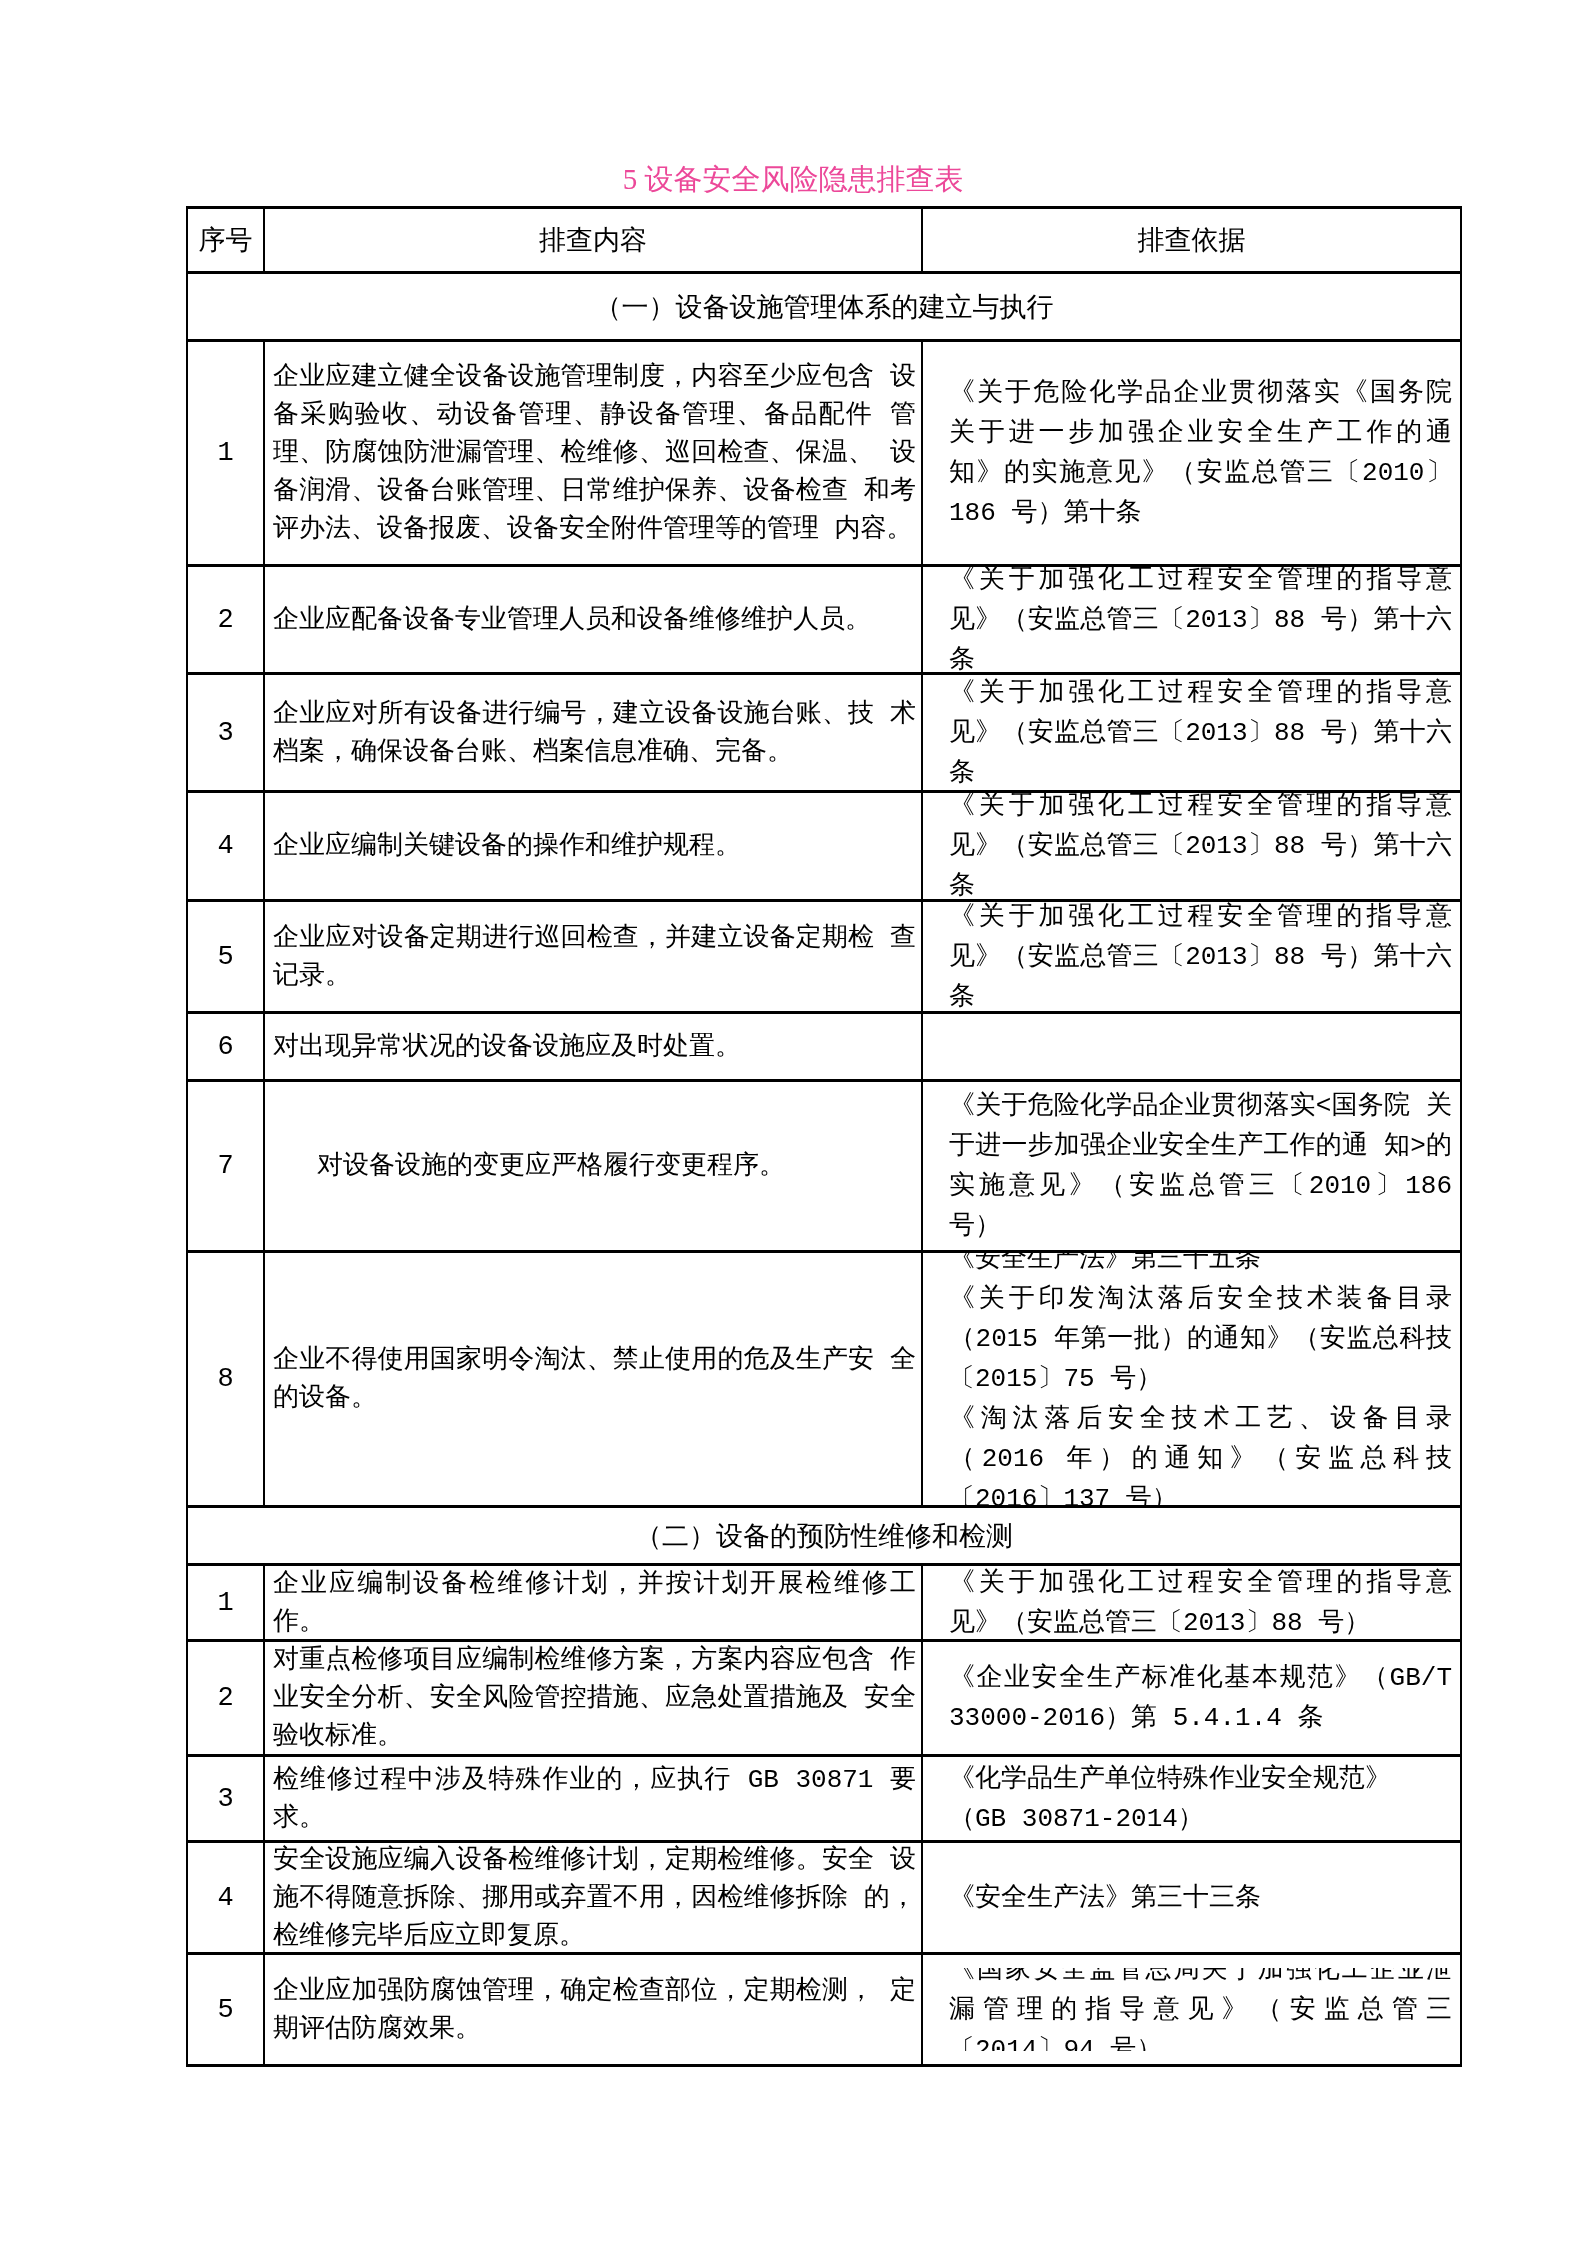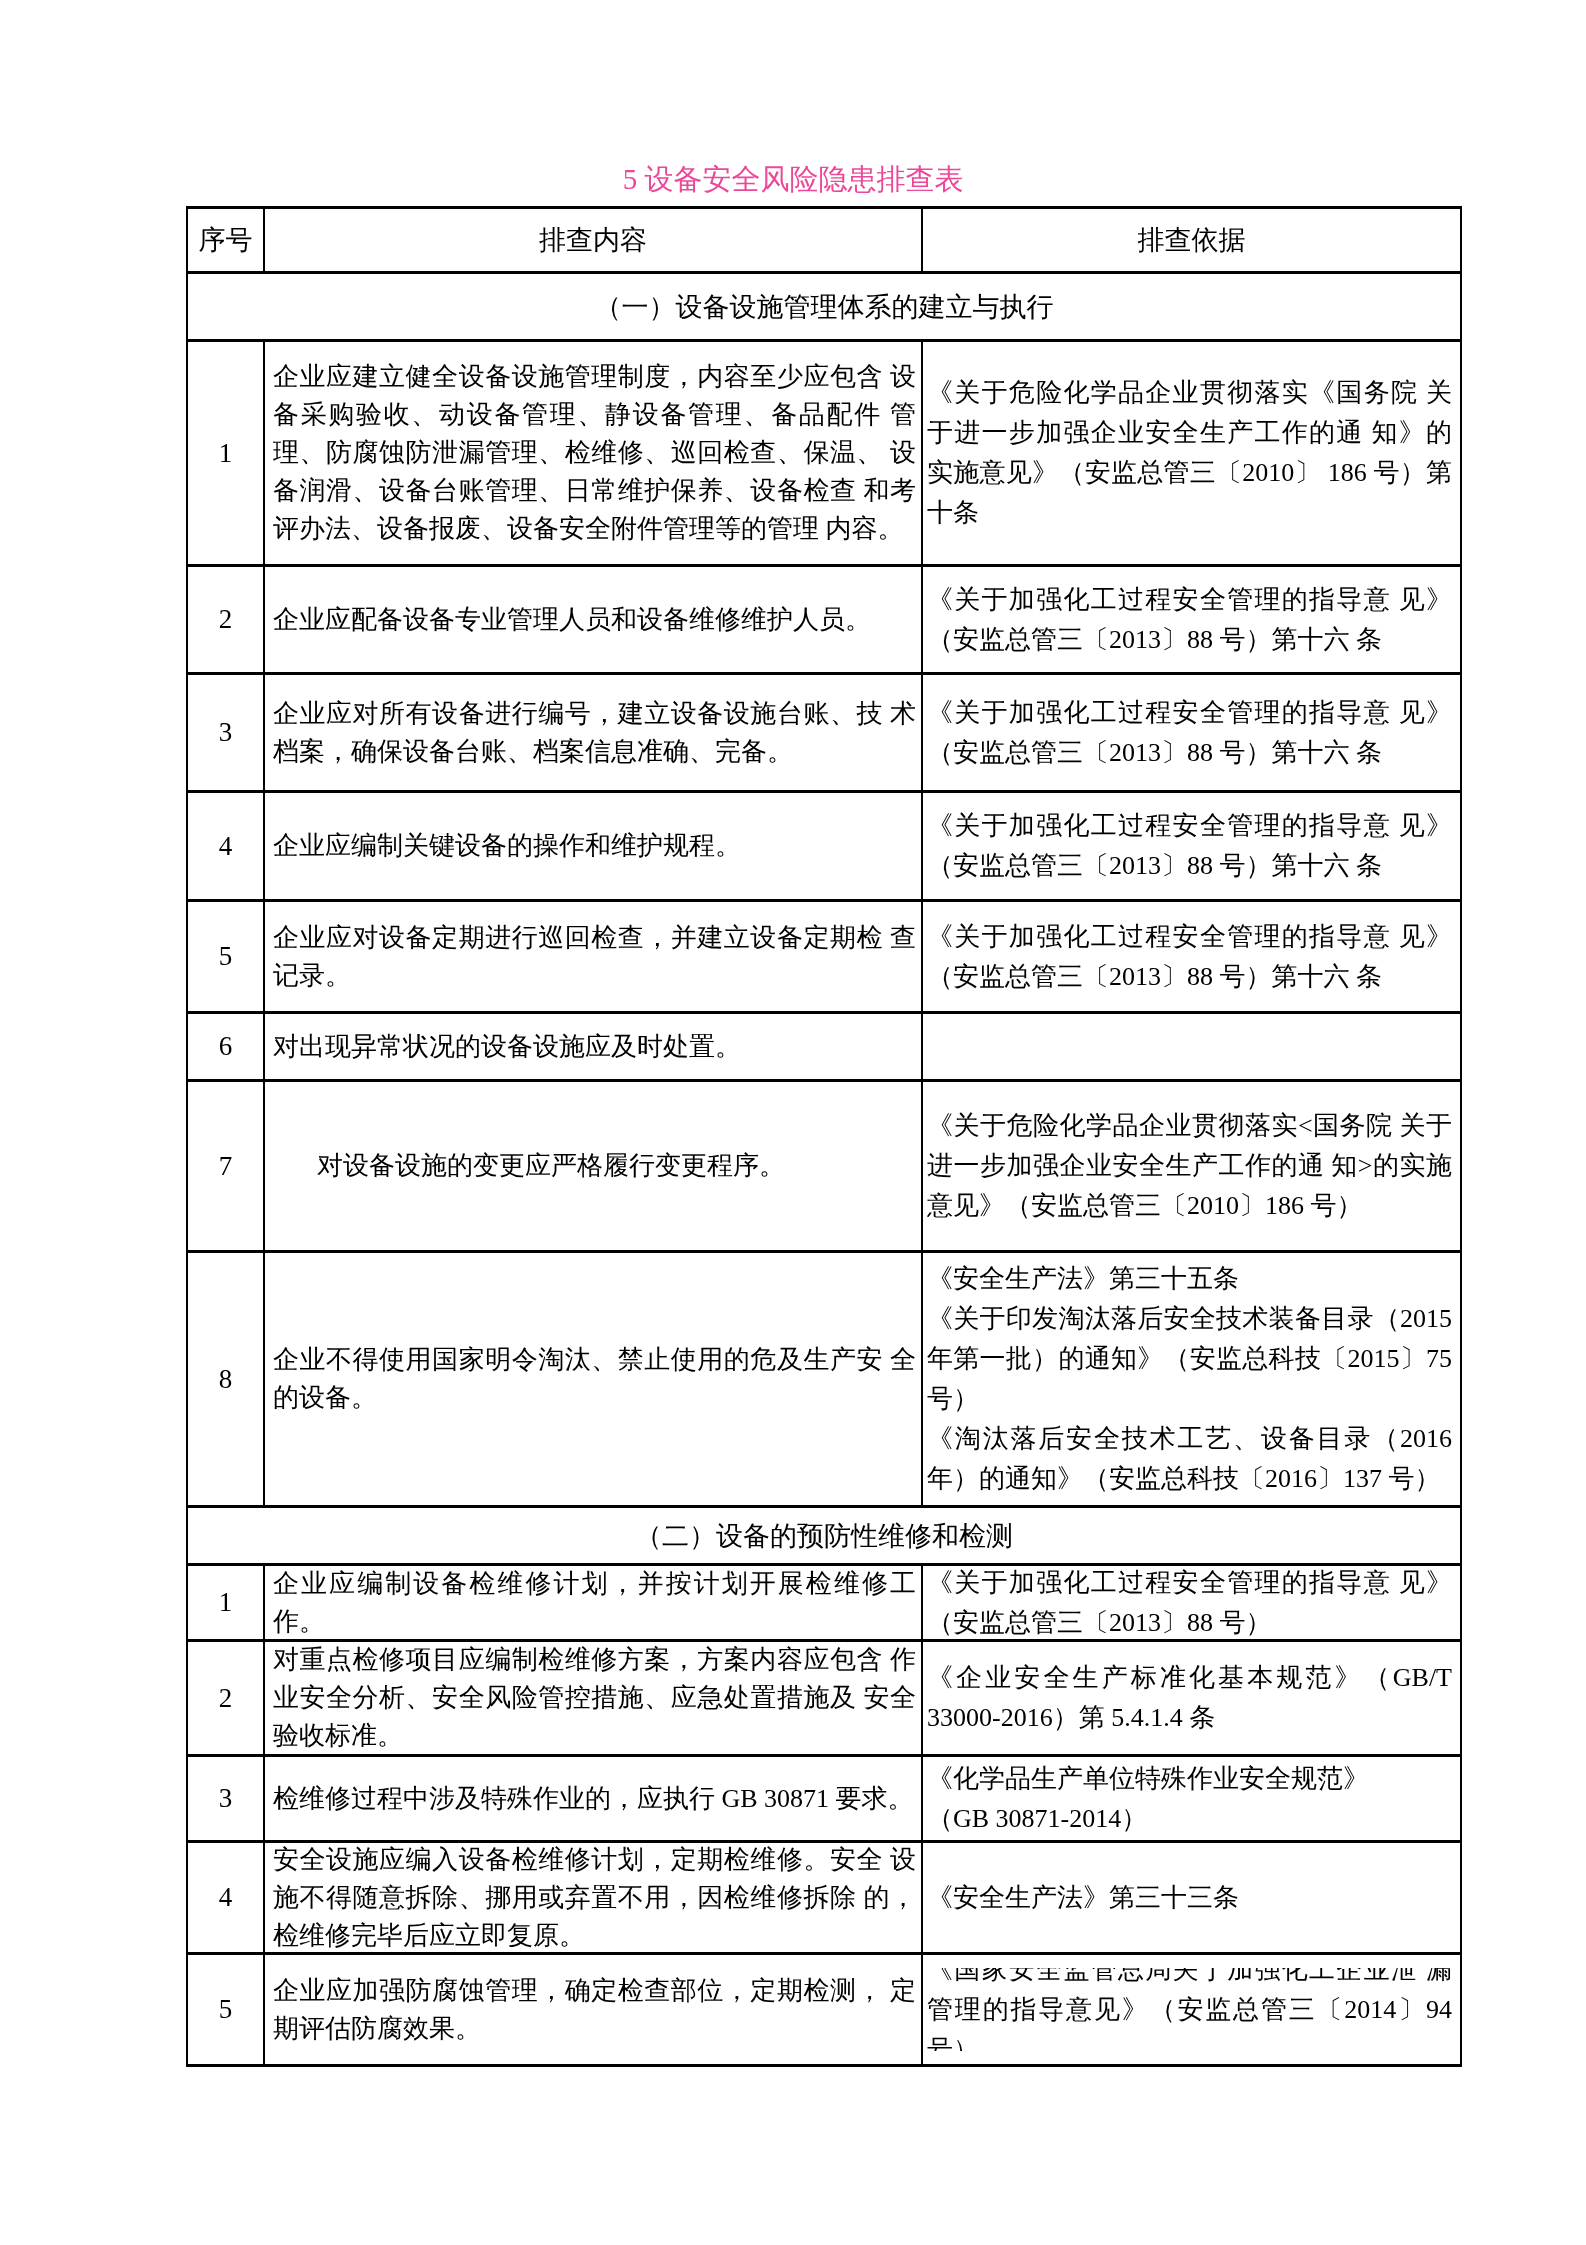--- a/index.html
+++ b/index.html
@@ -30,20 +30,21 @@
     border-collapse: collapse;
     table-layout: fixed;
   }
   td, th {
     border: 2px solid #000000;
     border-top-width: 3px;
     border-bottom-width: 3px;
     padding: 0;
     font-weight: normal;
     vertical-align: middle;
+    font-family: Liberation Mono, monospace;
   }
   .cell {
     box-sizing: border-box;
     display: flex;
     align-items: center;
     overflow: hidden;
     width: 100%;
   }
   .cell .txt { width: 100%; }
   .header-row .cell {
@@ -62,21 +63,21 @@
     text-align: center;
     font-size: 27px;
   }
   .cell.content {
     padding: 2px 5px 2px 8px;
     font-size: 26px;
     line-height: 38px;
     text-align: justify;
   }
   .cell.basis {
-    padding: 2px 8px 2px 4px;
+    padding: 2px 8px 2px 26px;
     font-size: 26px;
     line-height: 40px;
     text-align: justify;
     white-space: pre-line;
   }
 </style>
 </head>
 <body>
 
 <div class="page">

